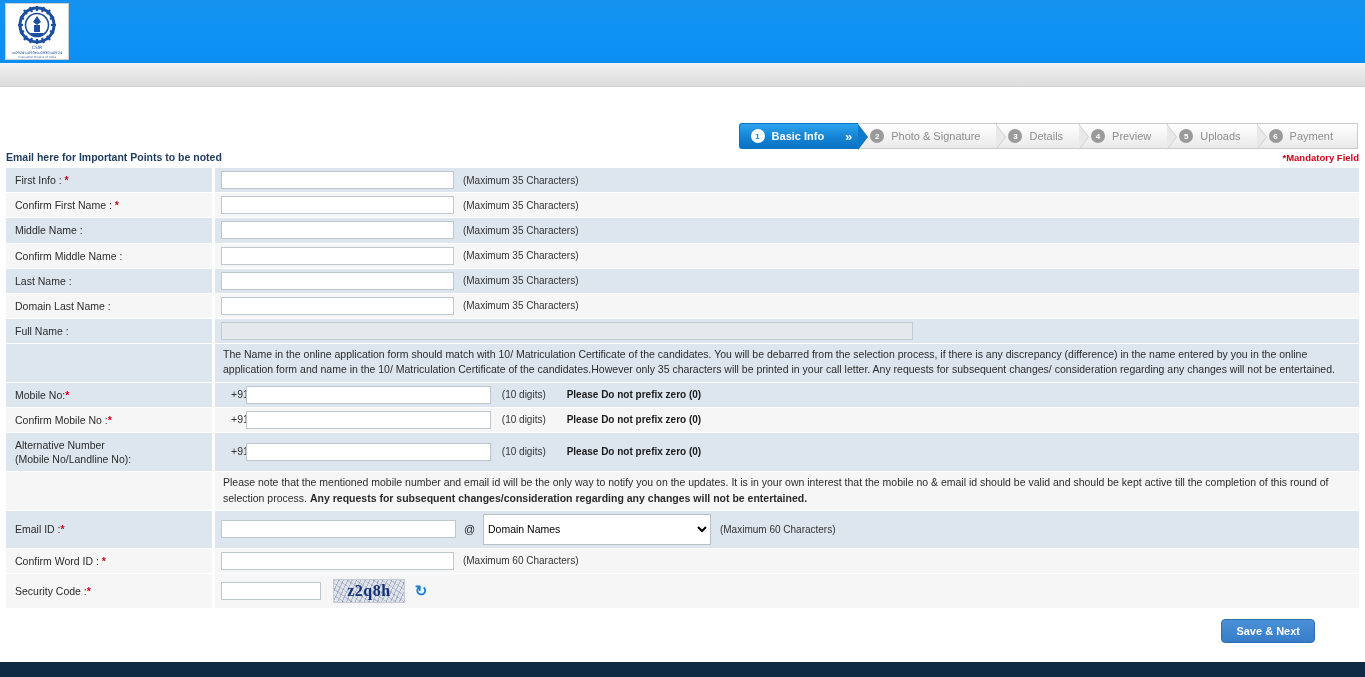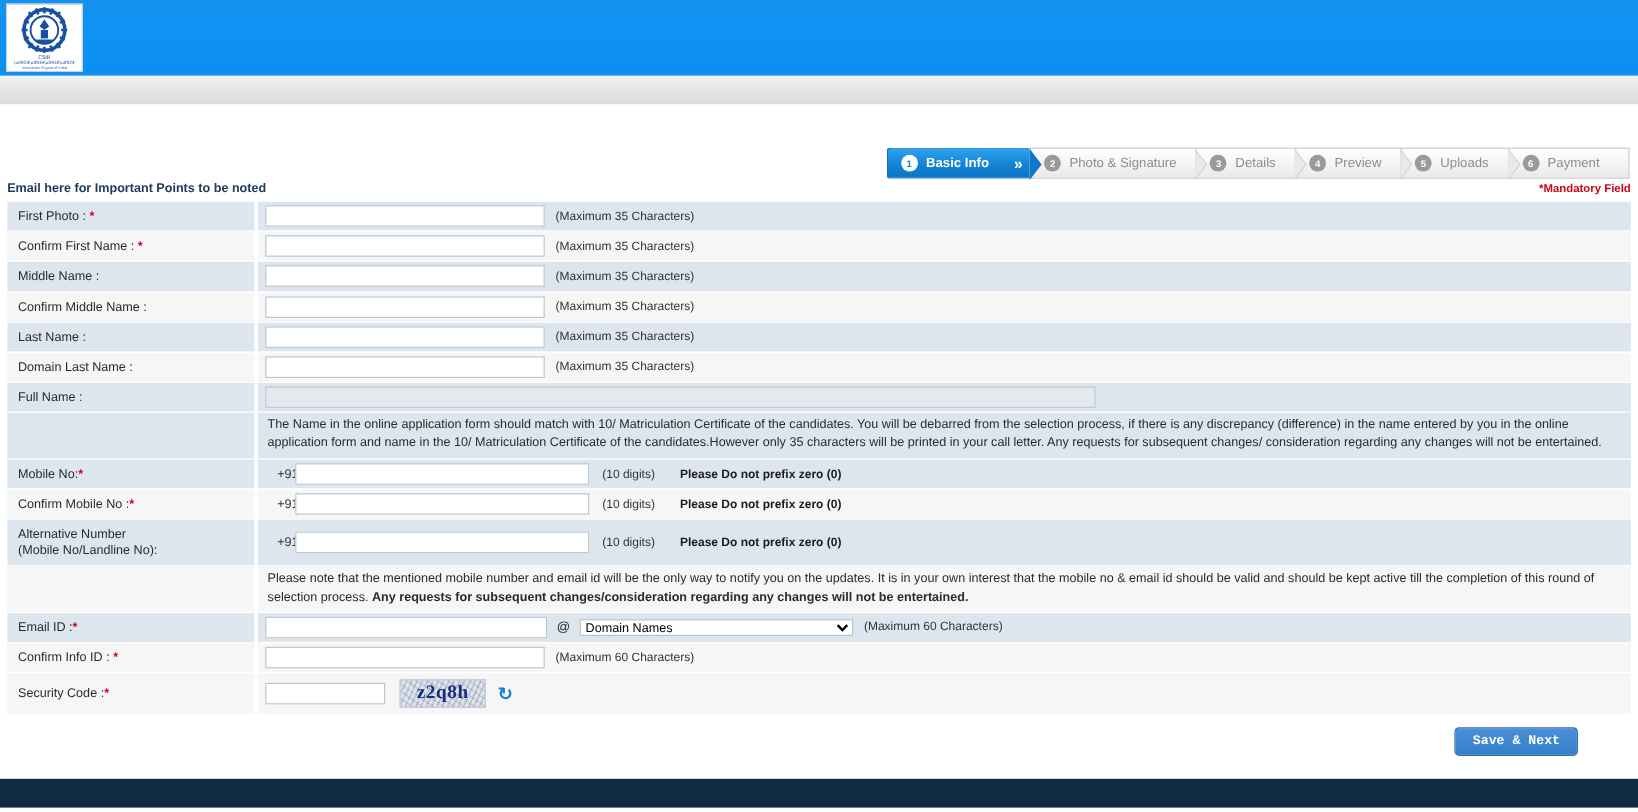--- a/index.html
+++ b/index.html
@@ -171,21 +171,21 @@
     font-size: 9.5px;
     line-height: 1.45;
   }
   .note-cell b { font-weight: bold; }
   .blue-label {
     color:#1a62ab; font-size:10px; font-weight:bold;
     padding: 3px 8px !important;
   }
 
   select.domain {
-    width: 228px; height: 14px;
+    width: 228px; height: 31px;
     font-size: 10.5px;
     font-family: "Liberation Sans", sans-serif;
     border:1px solid #b8c0c7; background:#fff;
     vertical-align: middle;
   }
   .at-sym { display:inline-block; padding: 0 5px; font-size:11px; color:#222; vertical-align:middle;}
 
   
   .captcha-img {
     display:inline-block; vertical-align: middle;
@@ -212,21 +212,21 @@
 
   
   .btn-row { position:relative; width:1365px; height:40px; background:#fff; }
   .btn-save {
     position:absolute; right: 50px; top: 10px;
     background: linear-gradient(to bottom, #4a90d9 0%, #357ec7 100%);
     border: 1px solid #2f6fb0;
     border-radius: 4px;
     color: #ffffff;
     font-size: 11px; font-weight: bold;
-    font-family:Liberation Mono, monospace;
+    font-family:Liberation Sans, sans-serif;
     padding: 5px 14px;
     cursor: pointer;
   }
   .spacer-white { width:1365px; height:13px; background:#fff; }
   .footer {
     width: 1365px; height: 24px;
     background: #102a43;
     position: relative;
   }
 </style>
@@ -323,21 +323,21 @@
 
 <table class="form-table">
   <colgroup>
     <col style="width:208px">
     <col>
   </colgroup>
   <tbody>
 
   <tr class="odd">
     <td class="lbl">
-      <span>First Photo :</span>
+      <span>First Info :</span>
       <span class="req">*</span>
     </td>
     <td class="fld">
       <input class="txt name-in" type="text" value="" style="">
       <span class="hint">(Maximum 35 Characters)</span>
     </td>
   </tr>
 
   <tr class="even">
     <td class="lbl">
@@ -445,21 +445,21 @@
       <span class="at-sym">@</span>
       <select class="domain">
         <option>Domain Names</option>
       </select>
       <span class="hint">(Maximum 60 Characters)</span>
     </td>
   </tr>
 
   <tr class="even">
     <td class="lbl">
-      <span>Confirm Info ID :</span>
+      <span>Confirm Word ID :</span>
       <span class="req">*</span>
     </td>
     <td class="fld">
       <input class="txt name-in" type="text" value="" style="">
       <span class="hint">(Maximum 60 Characters)</span>
     </td>
   </tr>
 
 
   <tr class="even">

